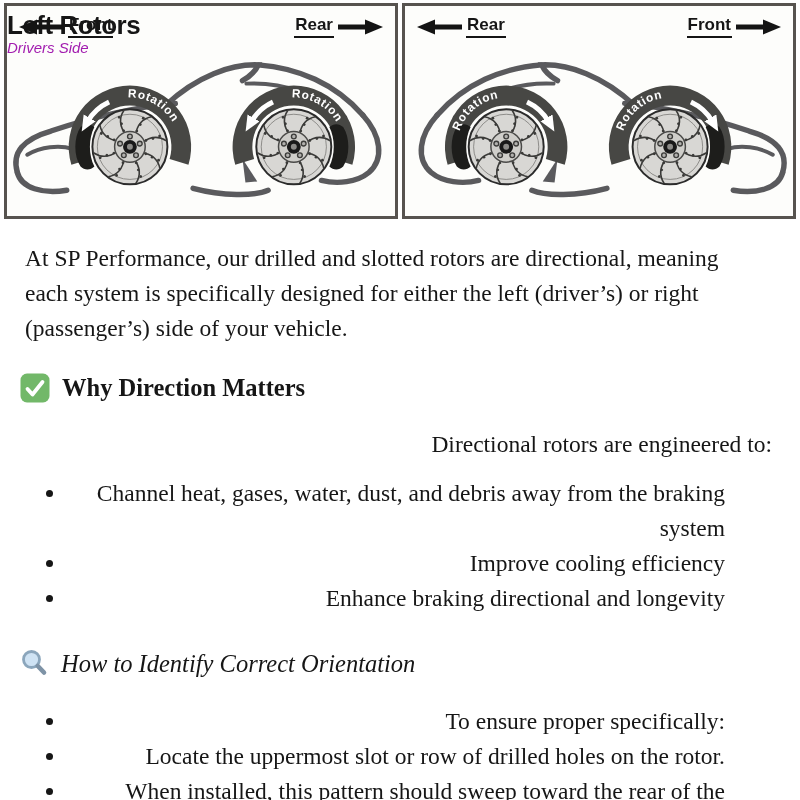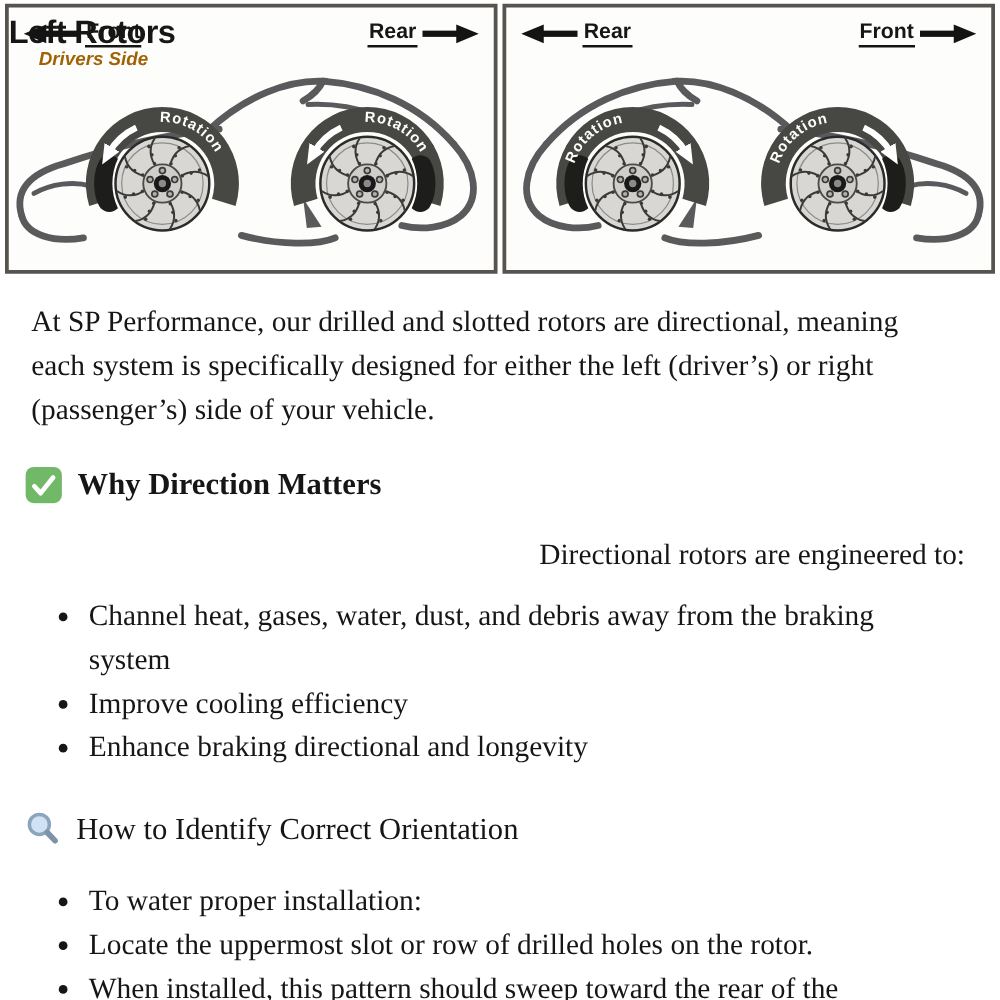--- a/index.html
+++ b/index.html
@@ -10,21 +10,21 @@
   .diagram-row { display:flex; gap:4px; padding:3px 4px 0 4px; height:219px; }
   .panel { flex:1; margin:0; border:3px solid #57534f; background:#fdfdfb; position:relative; overflow:hidden; }
   .panel-header { position:relative; height:50px; padding-top:6px; font-family:"Liberation Sans", sans-serif; }
   .dir { position:absolute; top:10px; display:flex; align-items:center; gap:3px; }
   .dir-left  { left:12px; }
   .dir-right { right:12px; }
   .dir .lbl { font-weight:bold; font-size:17px; border-bottom:2.5px solid #141414; line-height:1.1; padding:0 1px 1px 1px; }
   .dir svg { display:block; }
   .panel-title-wrap { text-align:left; }
   .panel-title { font-size:26px; font-weight:bold; line-height:1.05; letter-spacing:-0.5px; }
-  .panel-subtitle { font-size:15px; font-weight:bold; font-style:italic; line-height:1.2; color:#a16207;margin-left:24px; }
+  .panel-subtitle { font-size:15px; font-weight:normal; font-style:italic; line-height:1.2; color:#a21caf; }
   .car-svg { display:block; width:100%; height:156px; }
 
   .car-line { stroke:#5a5a5d; stroke-width:5.5; fill:none; stroke-linecap:round; }
   .car-line-thin { stroke:#5a5a5d; stroke-width:4; fill:none; stroke-linecap:round; }
   .car-fill { fill:#5a5a5d; }
   .arch { fill:#474744; }
   .caliper { fill:#1d1d1b; }
   .rotor-disc { fill:#d8d7d4; stroke:#2b2b2b; stroke-width:2; }
   .rotor-ring { fill:none; stroke:#8c8b88; stroke-width:1; }
   .slot { fill:none; stroke:#3a3a38; stroke-width:1.6; }
@@ -34,25 +34,25 @@
   .cap { fill:#191919; }
   .cap-in { fill:#8c8b88; }
   .rot-arrow { fill:none; stroke:#ffffff; stroke-width:5; }
   .rot-text { fill:#ffffff; font-family:"Liberation Sans", sans-serif; font-weight:bold; font-size:12px; letter-spacing:0.8px; }
 
   
   .article { padding:12px 28px 0 25px; font-size:23.5px; line-height:1.49; }
   .intro { margin:10px 0 0 0; max-width:730px; }
   .sec-heading { display:flex; align-items:center; gap:12px; font-size:24.5px; margin:24px 0 0 -5px; }
   .sec-heading.bold .sec-title { font-weight:bold; }
-  .sec-heading.regular .sec-title { font-weight:normal; }
+  .sec-heading.regular .sec-title { font-weight:normal;font-style:italic; }
   .sec-heading svg { flex:0 0 auto; display:block; }
   .lead { margin:20px 0 0 0;text-align:right; }
   ul.bullets { list-style:disc outside; margin:14px 0 0 0; padding-left:42px; max-width:700px; }
-  ul.bullets li { margin:0; padding-left:4px; }
+  ul.bullets li { margin:0; padding-left:4px;text-align:right; }
   .gap-lg { margin-top:30px; }
 </style>
 </head>
 <body>
 
 <svg width="0" height="0" style="position:absolute" aria-hidden="true">
   <defs>
     <marker id="arwh" markerWidth="18" markerHeight="16" refX="5" refY="7" orient="auto" markerUnits="userSpaceOnUse">
       <path d="M0,0 L16,7 L0,14 Z" fill="#ffffff"></path>
     </marker>
@@ -218,18 +218,18 @@
 
   <h2 class="sec-heading regular gap-lg">
     <svg width="29" height="29" viewBox="0 0 29 29">
       <circle cx="11.5" cy="10.5" r="8" fill="#cfe3f4" stroke="#8ba6bc" stroke-width="2.8"></circle>
       <line x1="17.8" y1="17" x2="24" y2="23.5" stroke="#7e93a6" stroke-width="4.6" stroke-linecap="round"></line>
     </svg>
     <span class="sec-title">How to Identify Correct Orientation</span>
   </h2>
 
   <ul class="bullets gap-lg" style="margin-top:22px">
-    <li>To water proper installation:</li>
+    <li>To ensure proper specifically:</li>
     <li>Locate the uppermost slot or row of drilled holes on the rotor.</li>
     <li>When installed, this pattern should sweep toward the rear of the vehicle.</li>
   </ul>
 
 </div>
 
 </body></html>

